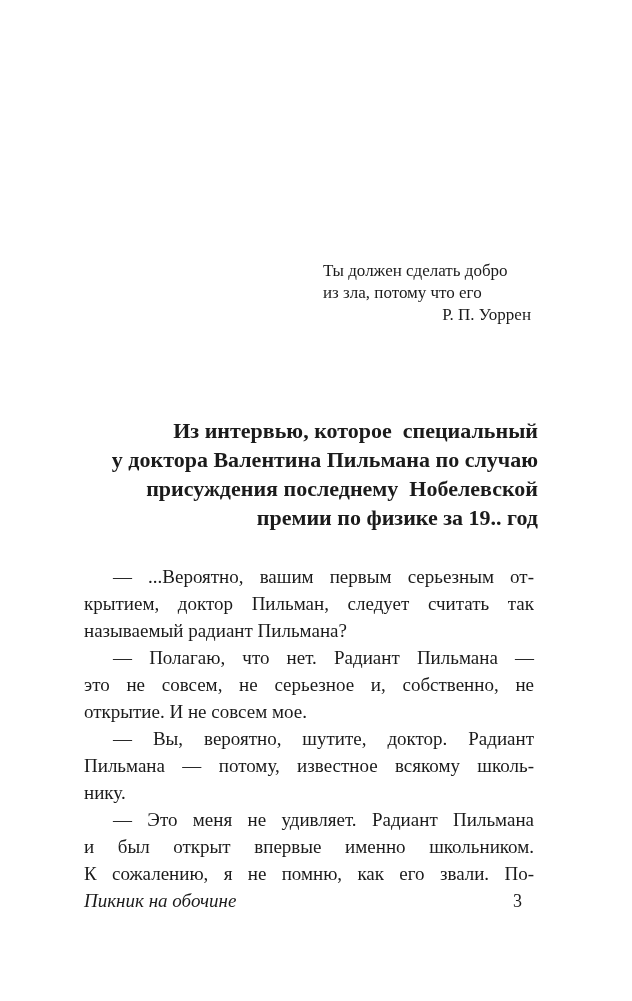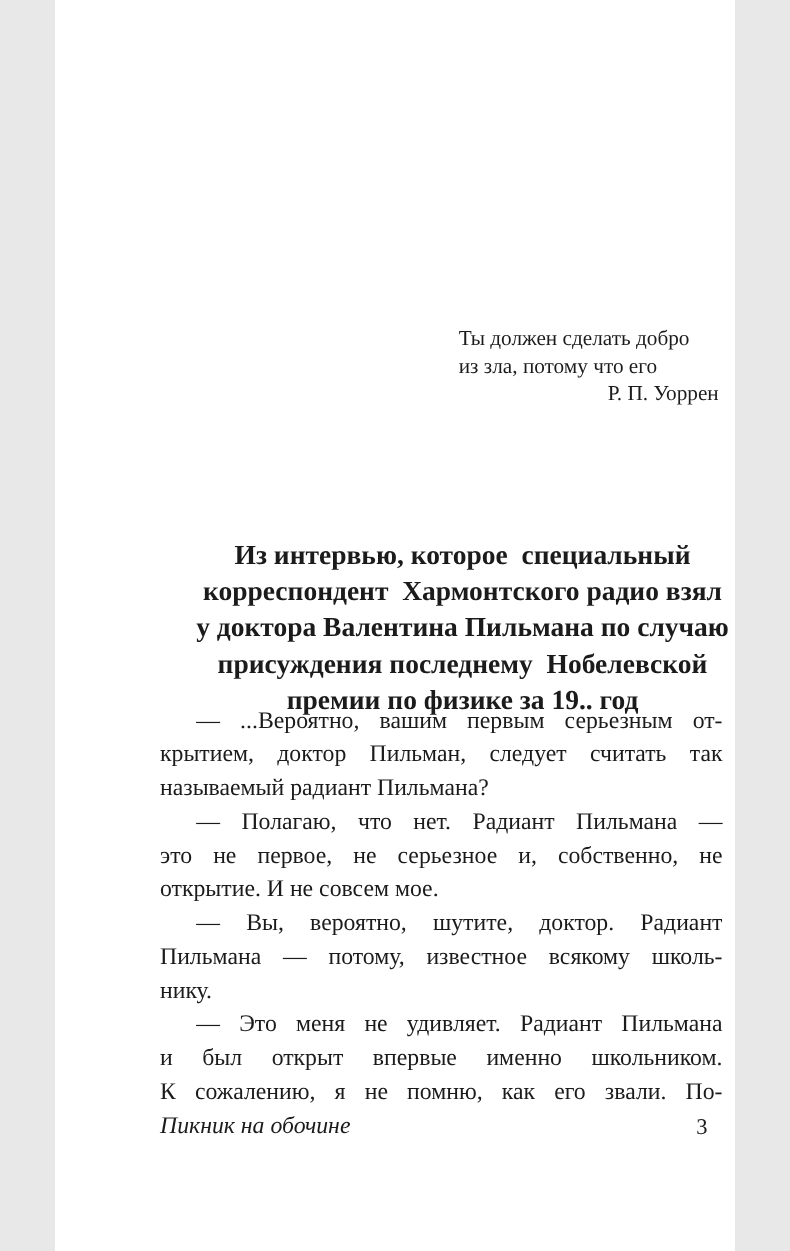--- a/index.html
+++ b/index.html
@@ -1,18 +1,18 @@
 <!DOCTYPE html>
 <html><head>
 <meta charset="utf-8">
 <style>
   html, body { margin: 0; padding: 0; background: #e8e8e8; }
   .page {
     position: relative;
-    width: 544px;
+    width: 632px;
     height: 1001px;
     margin: 0 auto;
     background: #ffffff;
     color: #1b1b1b;
     font-family: "Liberation Serif", "DejaVu Serif", serif;
     overflow: hidden;
   }
   .epigraph {
     position: absolute;
     left: 323px;
@@ -25,25 +25,25 @@
   .ep-attr {
     text-align: right;
     padding-right: 4px;
     margin-top: 0.5px;
   }
   .heading {
     position: absolute;
     left: 84px;
     top: 412px;
     width: 450px;
-    margin: 17px;
+    margin: 4px;
     font-size: 22px;
     font-weight: bold;
     line-height: 29px;
-    text-align: center;
+    text-align: right;
   }
   .h-line { white-space: pre-wrap; }
   .body-text {
     position: absolute;
     left: 84px;
     top: 563px;
     width: 450px;
     font-size: 19px;
     line-height: 27px;
   }
@@ -70,33 +70,32 @@
 <div class="page">
 
   <div class="epigraph">
     <div class="ep-line">Ты должен сделать добро</div>
     <div class="ep-line">из зла, потому что его</div>
     <div class="ep-attr">Р. П. Уоррен</div>
   </div>
 
   <h1 class="heading">
     <div class="h-line">Из интервью, которое  специальный</div>
-    <div class="h-line">корреспондент  Хармонтского радио взял</div>
     <div class="h-line">у доктора Валентина Пильмана по случаю</div>
     <div class="h-line">присуждения последнему  Нобелевской</div>
     <div class="h-line">премии по физике за 19.. год</div>
   </h1>
 
   <div class="body-text">
     <div class="ln just indent">— ...Вероятно, вашим первым серьезным от-</div>
     <div class="ln just">крытием, доктор Пильман, следует считать так</div>
     <div class="ln">называемый радиант Пильмана?</div>
 
     <div class="ln just indent">— Полагаю, что нет. Радиант Пильмана —</div>
-    <div class="ln just">это не первое, не серьезное и, собственно, не</div>
+    <div class="ln just">это не совсем, не серьезное и, собственно, не</div>
     <div class="ln">открытие. И не совсем мое.</div>
 
     <div class="ln just indent">— Вы, вероятно, шутите, доктор. Радиант</div>
     <div class="ln just">Пильмана — потому, известное всякому школь-</div>
     <div class="ln">нику.</div>
 
     <div class="ln just indent">— Это меня не удивляет. Радиант Пильмана</div>
     <div class="ln just">и был открыт впервые именно школьником.</div>
     <div class="ln just">К сожалению, я не помню, как его звали. По-</div>
   </div>

